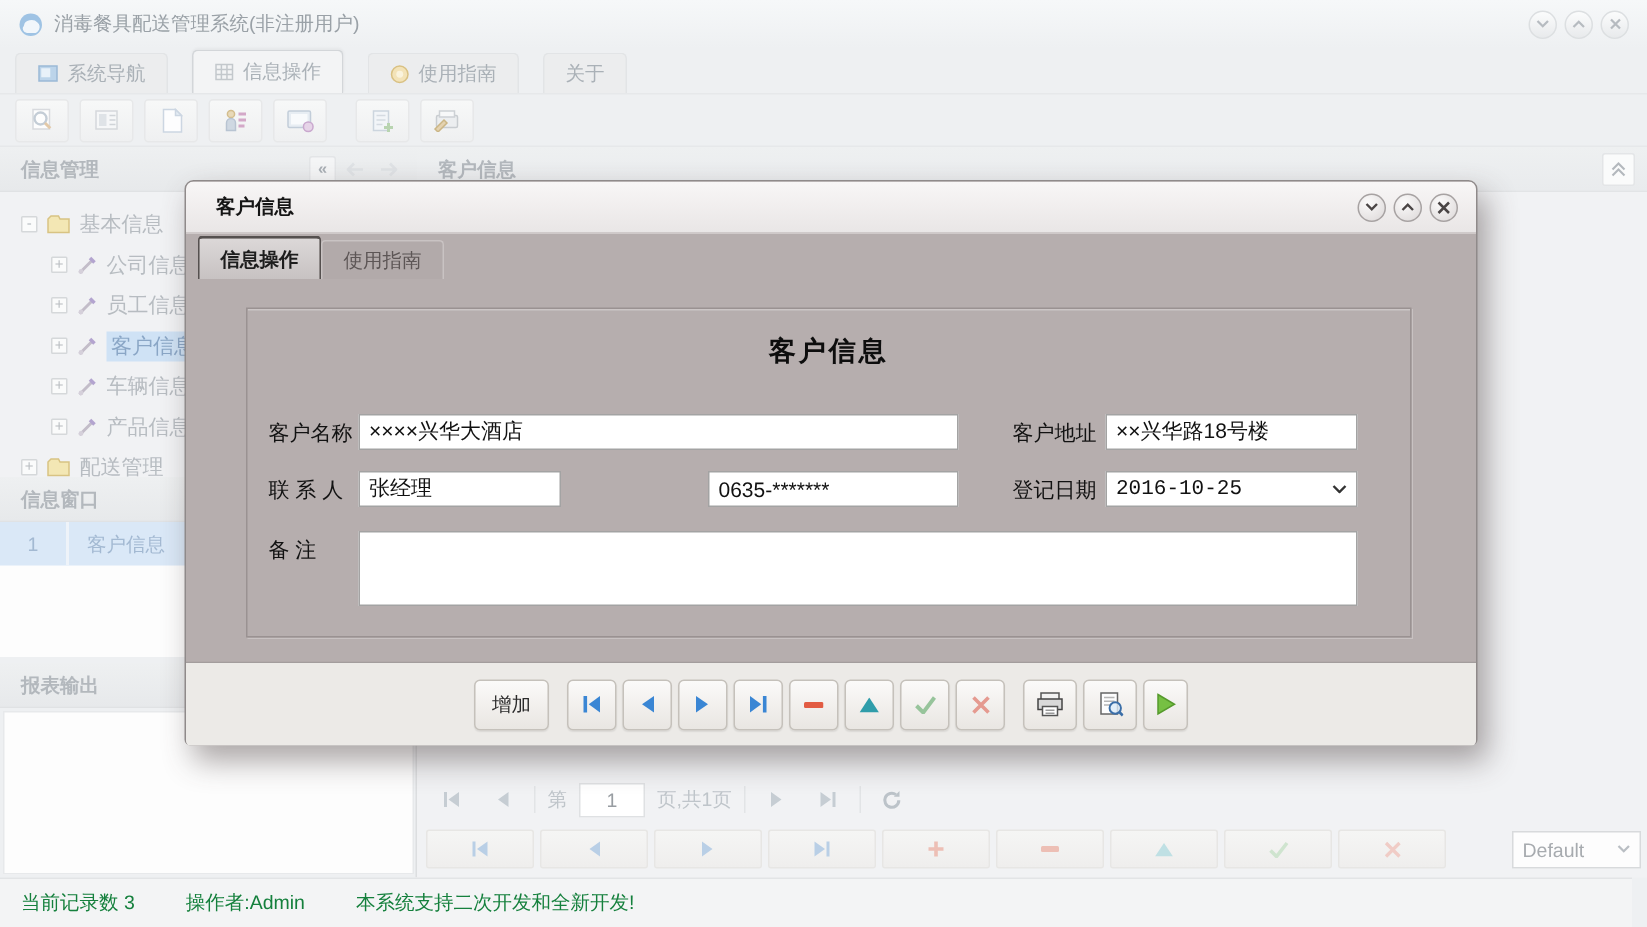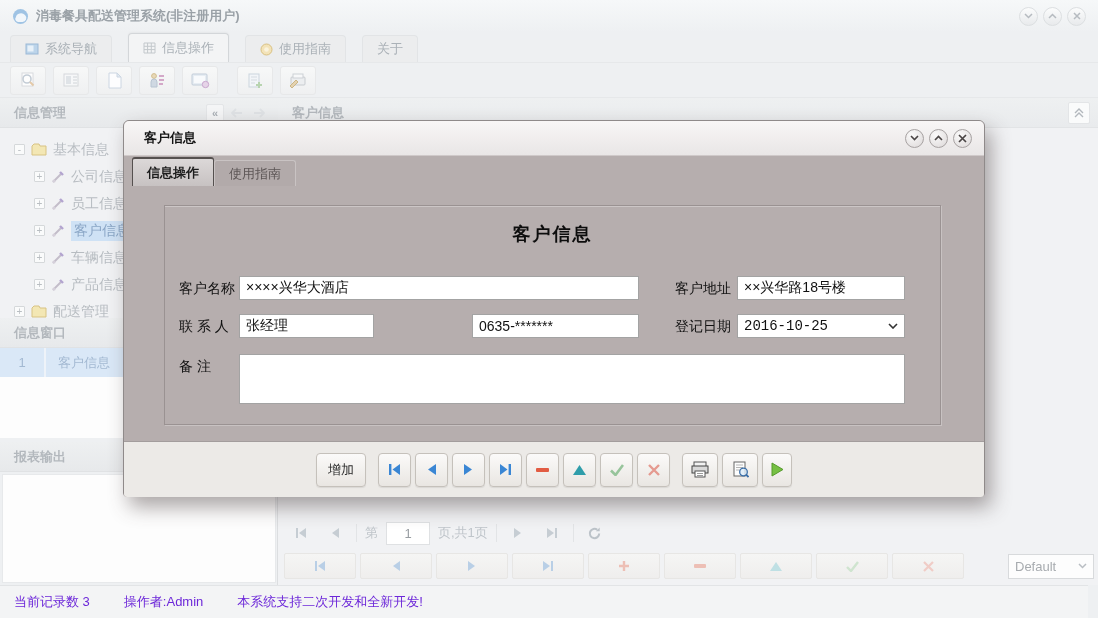--- a/index.html
+++ b/index.html
@@ -2,21 +2,21 @@
 <html><head>
 <meta charset="utf-8">
 <style>
   * { margin:0; padding:0; box-sizing:border-box; }
   html,body { width:1098px; height:618px; }
   body { font-family:"Liberation Sans","DejaVu Sans",sans-serif; background:#eef0f2; overflow:hidden; position:relative; }
   .abs { position:absolute; }
 
   
   .titlebar { left:0; top:0; width:1098px; height:32px; background:linear-gradient(#f6f8f9,#eef0f2); display:flex; align-items:center; padding:0 12px; }
-  .title-text { font-size:13px; font-weight:bold; color:#9aa1a7; margin-left:7px; }
+  .title-text { font-size:13px; font-weight:normal; color:#9aa1a7; margin-left:7px; }
   .win-controls { margin-left:auto; display:flex; gap:5px; }
   .circle-btn { width:19px; height:19px; border-radius:50%; background:linear-gradient(#fbfcfc,#e8eaec); border:1px solid #dcdfe1; display:flex; align-items:center; justify-content:center; }
 
   .maintabs { left:0; top:32px; width:1098px; height:31px; display:flex; align-items:flex-end; padding-left:10px; gap:16px; border-bottom:1px solid #e6e8ea; }
   .mtab { height:27px; background:#ecedee; border:1px solid #e2e4e6; border-bottom:none; border-radius:4px 4px 0 0; display:flex; align-items:center; gap:6px; padding:0 14px; font-size:13px; color:#aab1b7; }
   .mtab.active { height:29px; background:#f3f4f5; border-color:#d3d6d9; box-shadow:0 -1px 2px rgba(0,0,0,0.04); }
 
   .toolbar { left:0; top:63px; width:1098px; height:35px; display:flex; align-items:center; padding-left:10px; gap:7px; border-bottom:1px solid #e6e8ea; }
   .tbtn { width:36px; height:29px; background:linear-gradient(#f7f8f8,#eff0f1); border:1px solid #e7e8e9; border-radius:3px; display:flex; align-items:center; justify-content:center; }
   .tbtn.gap { margin-left:12px; }
@@ -41,21 +41,21 @@
   .collapse-btn { margin-left:auto; width:22px; height:22px; background:#fafbfb; border:1px solid #e3e5e7; border-radius:2px; display:flex; align-items:center; justify-content:center; }
 
   .pagebar { position:absolute; left:10px; top:420px; width:800px; height:30px; display:flex; align-items:center; gap:8px; font-size:13px; color:#bfc5ca; }
   .pg-btn { width:26px; height:24px; display:flex; align-items:center; justify-content:center; }
   .pg-sep { width:1px; height:18px; background:#e2e4e6; }
   .pg-input { width:44px; height:23px; background:#fff; border:1px solid #dfe1e3; text-align:center; font-size:13px; color:#989da2; }
   .bottombar { position:absolute; left:6px; top:454px; width:810px; height:28px; display:flex; align-items:center; gap:4px; }
   .bb-btn { width:72px; height:26px; background:linear-gradient(#f5f5f4,#efeeed); border:1px solid #e7e6e4; border-radius:2px; display:flex; align-items:center; justify-content:center; }
   .default-select { margin-left:auto; width:86px; height:25px; background:#fdfdfd; border:1px solid #d8dadc; display:flex; align-items:center; padding:0 6px; font-size:13px; color:#a7abaf; justify-content:space-between; }
 
-  .statusbar { left:0; top:585px; width:1088px; height:33px; background:#f3f4f5; border-top:1px solid #e2e4e6; display:flex; align-items:center; gap:34px; padding-left:14px; font-size:13px; color:#6d28d9; }
+  .statusbar { left:0; top:585px; width:1088px; height:33px; background:#f3f4f5; border-top:1px solid #e2e4e6; display:flex; align-items:center; gap:34px; padding-left:14px; font-size:13px; color:#15803d; }
 
   
   .dialog { left:123px; top:120px; width:862px; height:377px; background:#b6aeae; border:1px solid #8f8a8a; border-radius:6px 6px 4px 4px; box-shadow:6px 10px 20px rgba(70,60,60,0.45); z-index:10; }
   .dlg-titlebar { position:absolute; left:0; top:0; width:860px; height:35px; background:linear-gradient(#f8f6f6,#e9e6e6); border-bottom:1px solid #cfc9c9; border-radius:5px 5px 0 0; display:flex; align-items:center; padding:0 12px 0 20px; }
   .dlg-title { font-size:13px; font-weight:bold; color:#151515; }
   .dlg-controls { margin-left:auto; display:flex; gap:5px; }
   .dlg-circle { width:19px; height:19px; border-radius:50%; background:radial-gradient(circle at 35% 30%,#fbfafa,#dcd8d8); border:1px solid #a7a2a2; display:flex; align-items:center; justify-content:center; }
   .dlg-tabs { position:absolute; left:0; top:35px; width:860px; height:30px; display:flex; align-items:flex-end; padding-left:8px; }
   .dtab { width:82px; display:flex; align-items:center; justify-content:center; font-size:13px; }
   .dtab.active { height:29px; background:linear-gradient(#dcd8d8,#c7c2c2); border:1px solid #55504f; border-bottom:none; border-top-width:2px; border-radius:3px 3px 0 0; color:#1d1d1d; font-weight:bold; }

